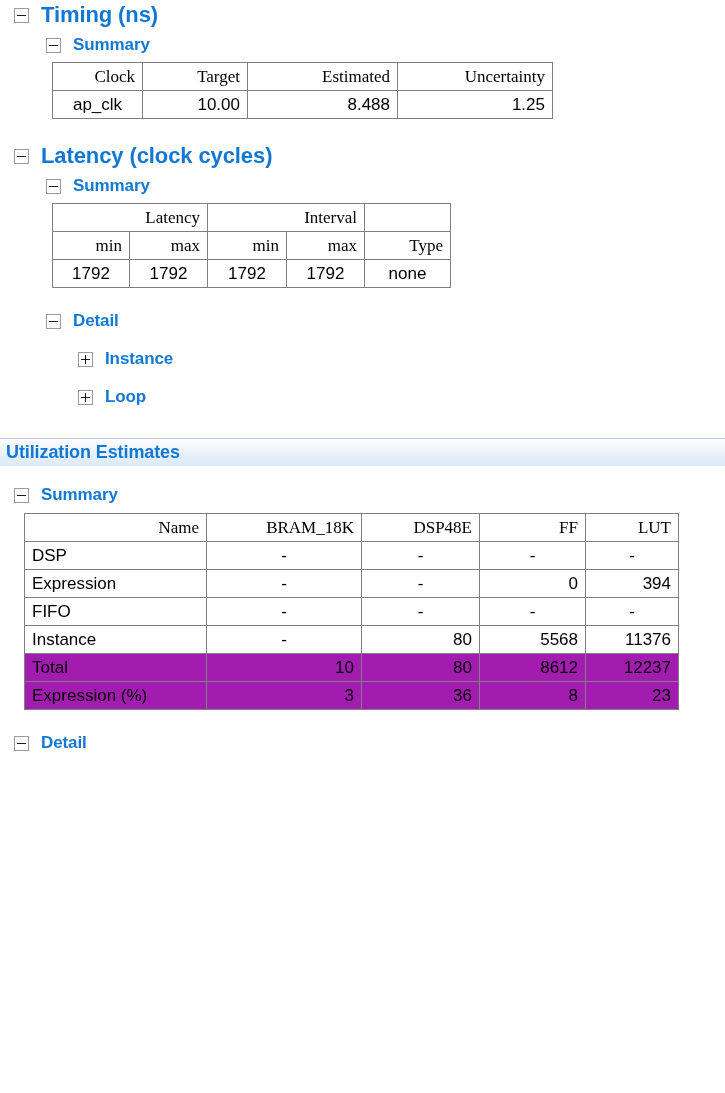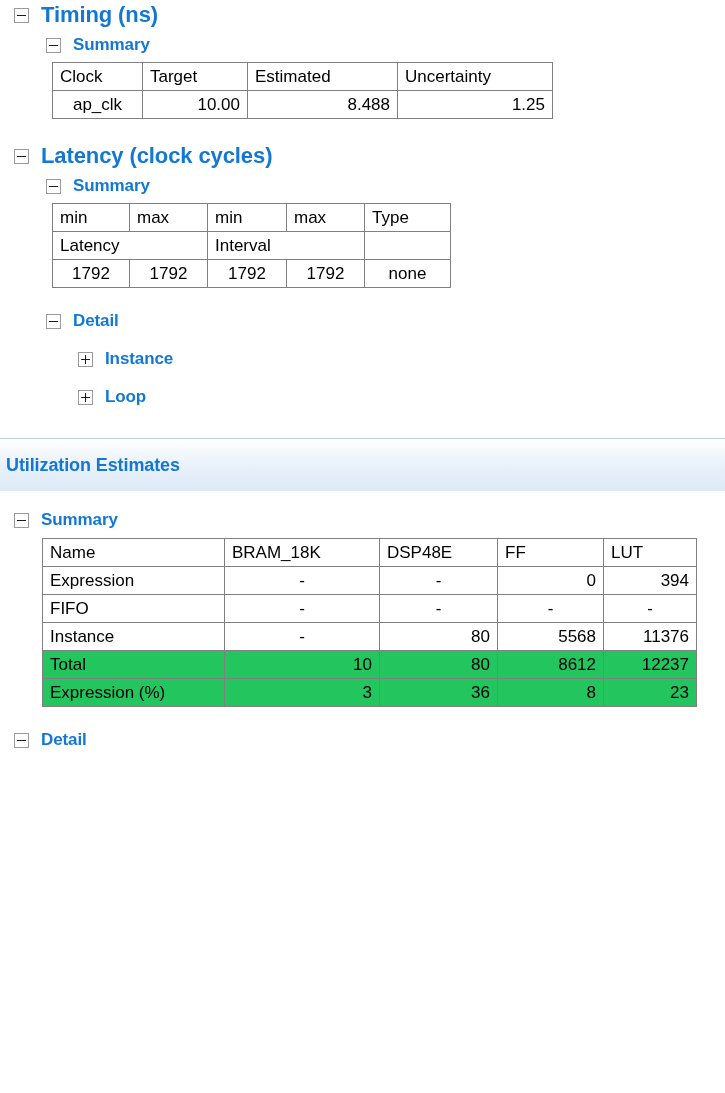--- a/index.html
+++ b/index.html
@@ -61,21 +61,21 @@
     font-weight: bold;
     font-size: 17px;
     letter-spacing: -0.1px;
     white-space: nowrap;
   }
   .node-label.big { font-size: 22px; }
 
   
   .section-banner {
     position: relative;
-    height: 53px;
+    height: 28px;
     background: linear-gradient(to bottom, #ffffff 0%, #eaf2fb 48%, #dce9f7 100%);
     border-top: 1px solid #b8cde4;
     display: flex;
     align-items: center;
     padding-left: 6px;
     box-sizing: border-box;
   }
   .section-banner .node-label {
     margin-left: 0;
     font-size: 18px;
@@ -93,29 +93,29 @@
     border: 1px solid #808080;
     padding: 1px 7px;
     height: 28px;
     box-sizing: border-box;
     font-weight: normal;
     font-size: 17px;
     color: #000000;
     white-space: nowrap;
     overflow: hidden;
   }
-  table.rpt th { text-align: left; }
+  table.rpt th { text-align: right; font-family: Liberation Serif, serif; }
   td.num { text-align: right; }
   td.ctr { text-align: center; }
   td.lft { text-align: left; }
-  tr.shaded td { background: #22c55e; }
+  tr.shaded td { background: #a21caf; }
 
   .tbl-wrap-timing { padding-left: 52px; padding-top: 2px; }
   .tbl-wrap-latency { padding-left: 52px; padding-top: 2px; }
-  .tbl-wrap-util { padding-left: 24px; padding-top: 3px; margin-left: 18px; }
+  .tbl-wrap-util { padding-left: 24px; padding-top: 3px; }
 
   .spacer-8 { height: 8px; }
   .spacer-14 { height: 14px; }
   .spacer-18 { height: 18px; }
   .spacer-22 { height: 22px; }
 </style>
 </head>
 <body>
 
 <div class="node lvl1">
@@ -171,30 +171,30 @@
   <table class="rpt">
     <colgroup>
       <col style="width:77px">
         <col style="width:78px">
         <col style="width:79px">
         <col style="width:78px">
         <col style="width:86px">
     </colgroup>
     <thead>
       <tr>
+        <th colspan="2">Latency</th>
+        <th colspan="2">Interval</th>
+        <th></th>
+      </tr>
+      <tr>
         <th>min</th>
         <th>max</th>
         <th>min</th>
         <th>max</th>
         <th>Type</th>
-      </tr>
-      <tr>
-        <th colspan="2">Latency</th>
-        <th colspan="2">Interval</th>
-        <th></th>
       </tr>
     </thead>
     <tbody>
       <tr>
         <td class="ctr">1792</td>
         <td class="ctr">1792</td>
         <td class="ctr">1792</td>
         <td class="ctr">1792</td>
         <td class="ctr">none</td>
       </tr>
@@ -250,20 +250,27 @@
       <tr>
         <th>Name</th>
         <th>BRAM_18K</th>
         <th>DSP48E</th>
         <th>FF</th>
         <th>LUT</th>
       </tr>
     </thead>
     <tbody>
         <tr>
+          <td class="lft">DSP</td>
+          <td class="ctr">-</td>
+          <td class="ctr">-</td>
+          <td class="ctr">-</td>
+          <td class="ctr">-</td>
+        </tr>
+        <tr>
           <td class="lft">Expression</td>
           <td class="ctr">-</td>
           <td class="ctr">-</td>
           <td class="num">0</td>
           <td class="num">394</td>
         </tr>
         <tr>
           <td class="lft">FIFO</td>
           <td class="ctr">-</td>
           <td class="ctr">-</td>

